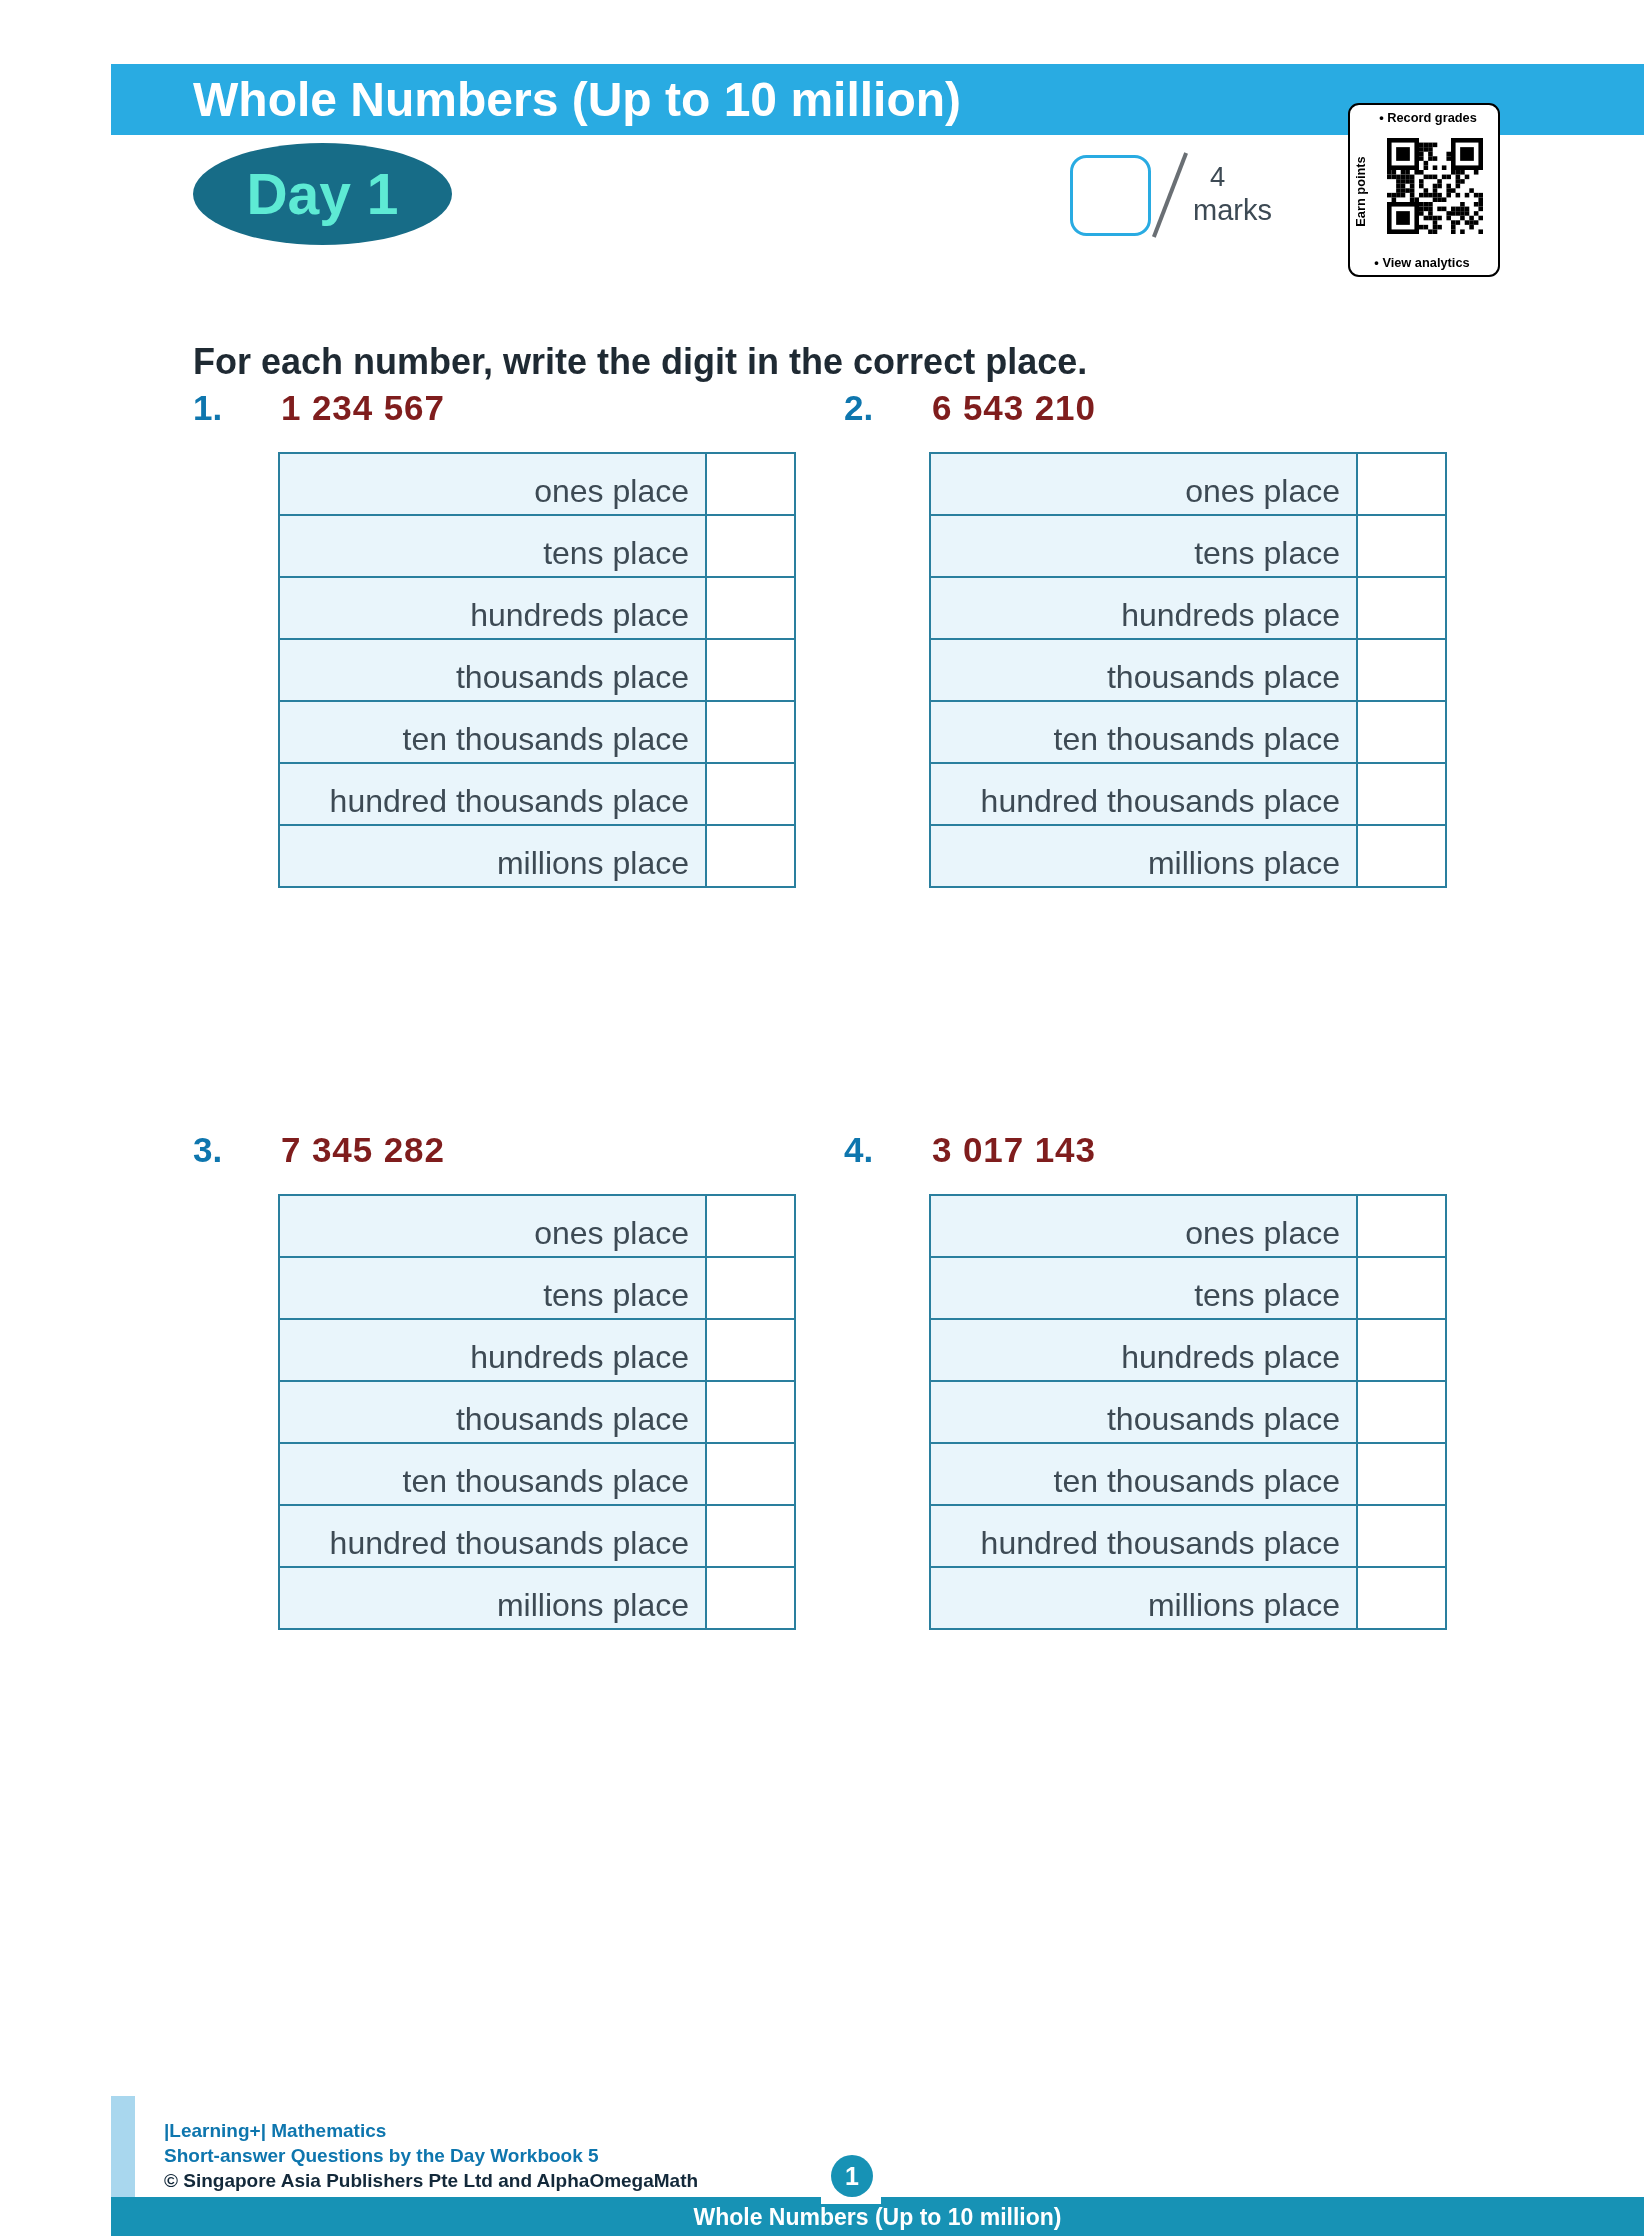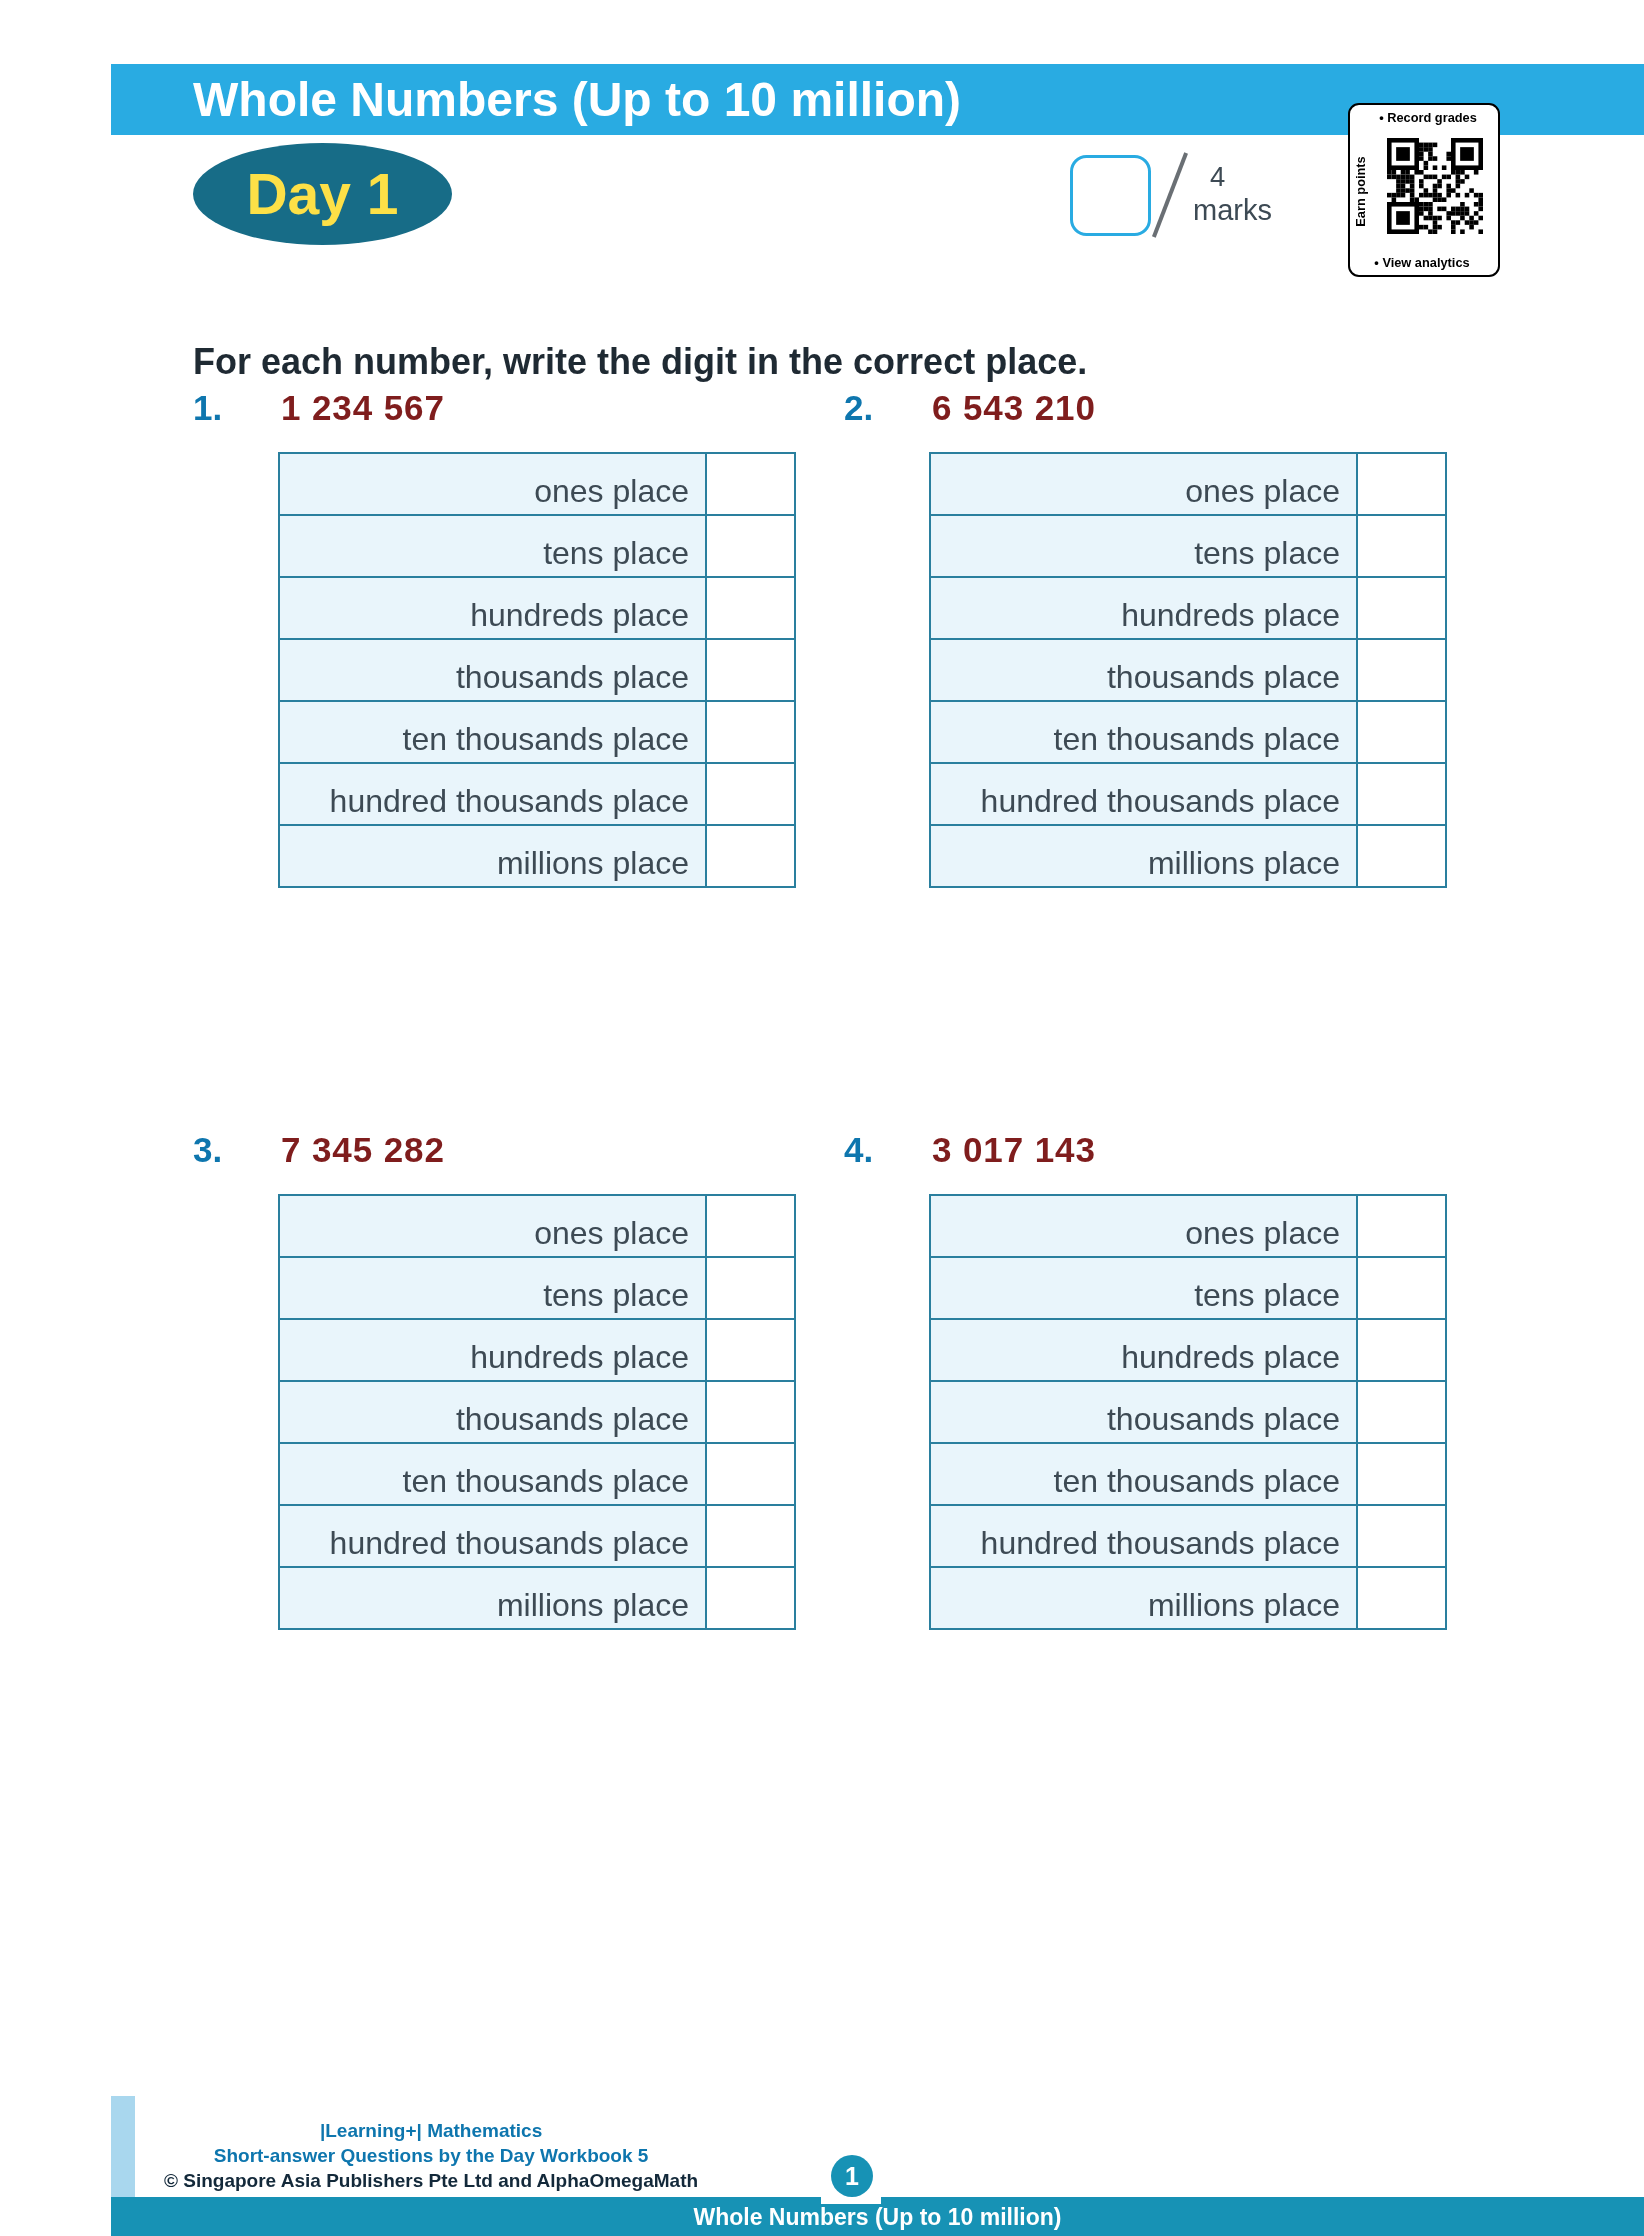--- a/index.html
+++ b/index.html
@@ -5,21 +5,21 @@
   html,body{margin:0;padding:0;background:#ffffff;}
   .page{position:relative;width:1645px;height:2237px;background:#ffffff;overflow:hidden;
         font-family:"Liberation Sans",sans-serif;}
 
   
   .header-bar{position:absolute;left:111px;top:64px;width:1533px;height:71px;
               background:var(--header-blue,#29ABE2);}
   .header-title{margin-left:82px;line-height:71px;color:#ffffff;font-size:48px;font-weight:bold;}
 
   .day-badge{position:absolute;left:193px;top:143px;width:259px;height:102px;
-             background:var(--day-teal,#176C87);border-radius:50%;color:#fde047;
+             background:var(--day-teal,#176C87);border-radius:50%;color:#5eead4;
              font-size:57px;font-weight:bold;display:flex;align-items:center;justify-content:center;}
 
   
   .marks-box{position:absolute;left:1070px;top:155px;width:75px;height:75px;
              border:3.7px solid var(--header-blue,#29ABE2);border-radius:16.4px;background:#fff;}
   .marks-slash{position:absolute;left:1168px;top:150px;width:3.7px;height:90px;
                background:#6a6f74;transform:rotate(21deg);}
   .marks-total{position:absolute;left:1210px;top:161px;font-size:27.4px;color:#3d4a54;}
   .marks-unit{position:absolute;left:1193px;top:194px;font-size:29px;color:#3d4a54;}
 
@@ -46,21 +46,21 @@
   .q-val{font-size:35px;font-weight:bold;color:#7f1d1d;letter-spacing:0.9px;}
   .place-table{margin:24px 0 0 85px;width:514px;border:2.7px solid var(--table-border,#2A7F9E);}
   .prow{display:flex;height:60px;border-top:2.7px solid var(--table-border,#2A7F9E);}
   .prow:first-child{border-top:none;}
   .plabel{width:409px;background:var(--label-bg,#E9F5FB);text-align:right;
           padding-right:16.4px;line-height:74px;font-size:32px;color:#3d4a54;}
   .pans{flex:1;background:#ffffff;border-left:2.7px solid var(--table-border,#2A7F9E);}
 
   
   .edge-strip{position:absolute;left:111px;top:2096px;width:24px;height:101px;background:#A9D7EE;}
-  .footer-lines{position:absolute;left:164px;top:2118px;font-size:19px;font-weight:bold;line-height:25px;text-align:center;}
+  .footer-lines{position:absolute;left:164px;top:2118px;font-size:19px;font-weight:bold;line-height:25px;}
   .f-blue{color:var(--footer-blue,#0E76AE);}
   .f-dark{color:#13293a;}
   .bottom-bar{position:absolute;left:111px;top:2197px;width:1533px;height:40px;
               background:var(--accent-teal,#1792B5);color:#fff;font-size:23px;font-weight:bold;
               text-align:center;line-height:40px;}
   .page-tab{position:absolute;left:821px;top:2149px;width:60px;height:55px;
             background:#ffffff;border-radius:14.6px 14.6px 0 0;}
   .page-circle{position:absolute;left:831px;top:2155px;width:42px;height:42px;border-radius:50%;
                background:var(--accent-teal,#1792B5);color:#fff;font-size:25px;font-weight:bold;
                display:flex;align-items:center;justify-content:center;}

